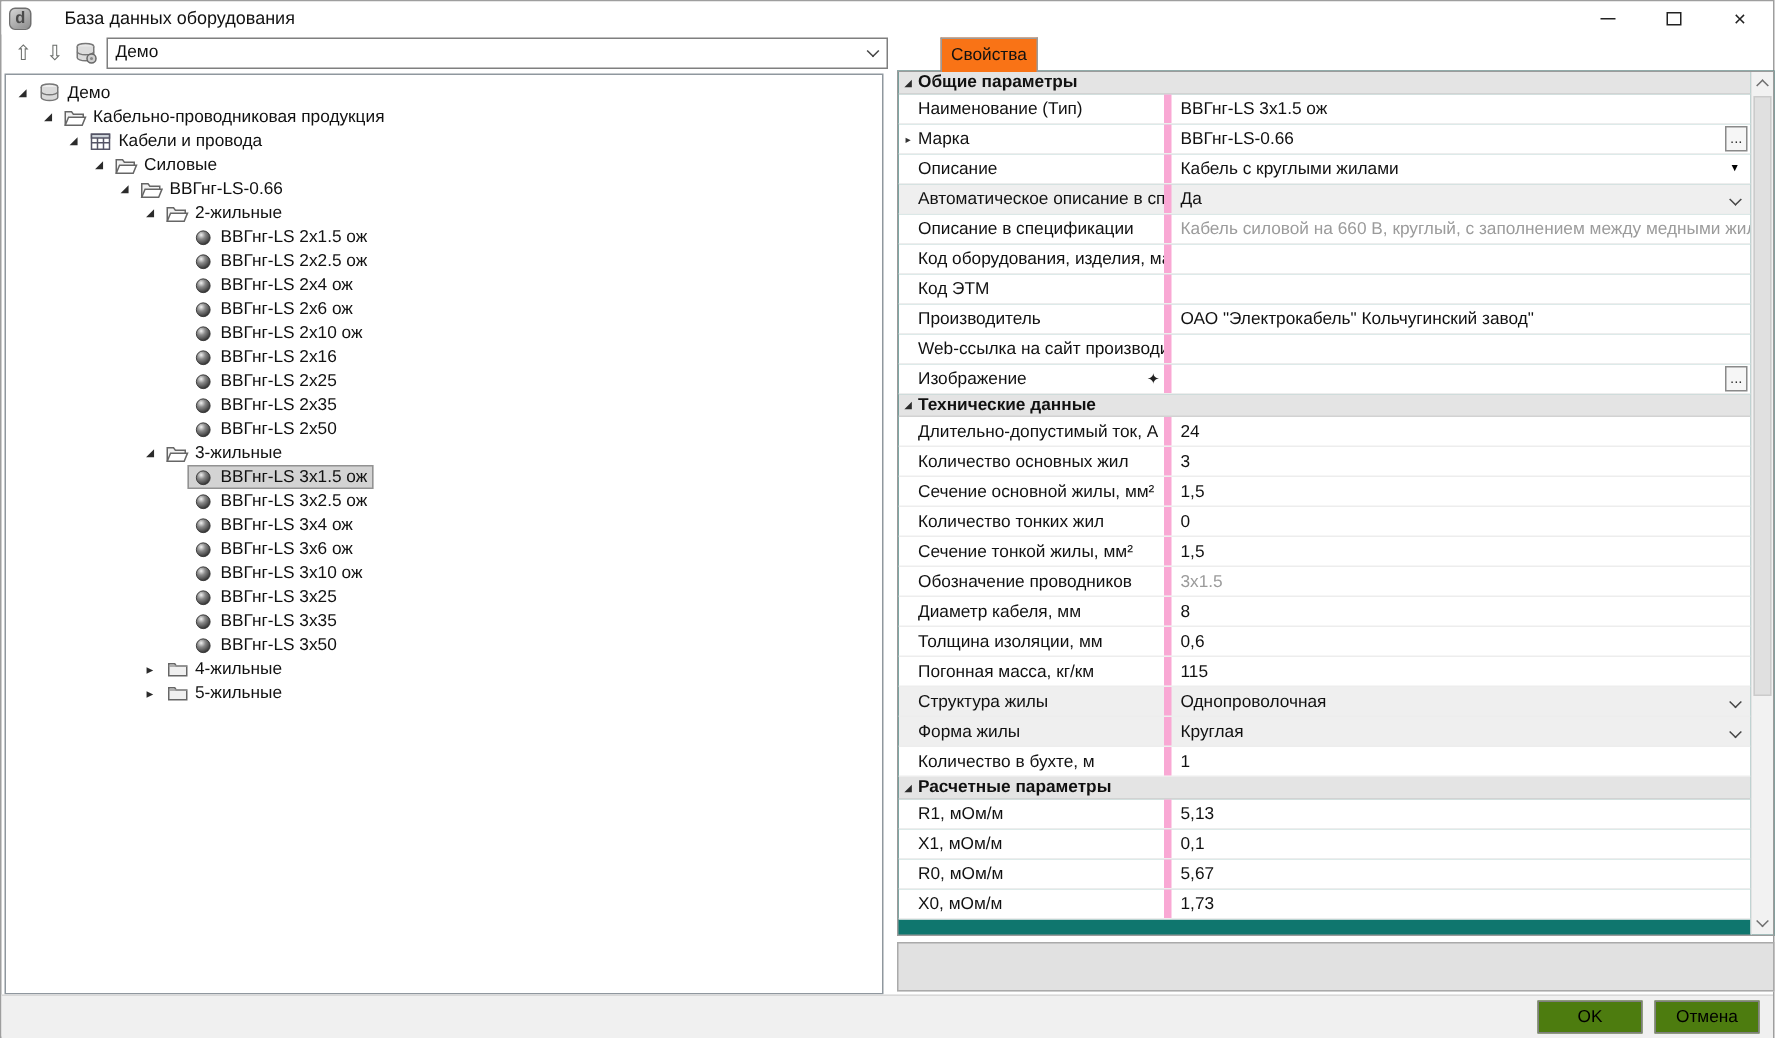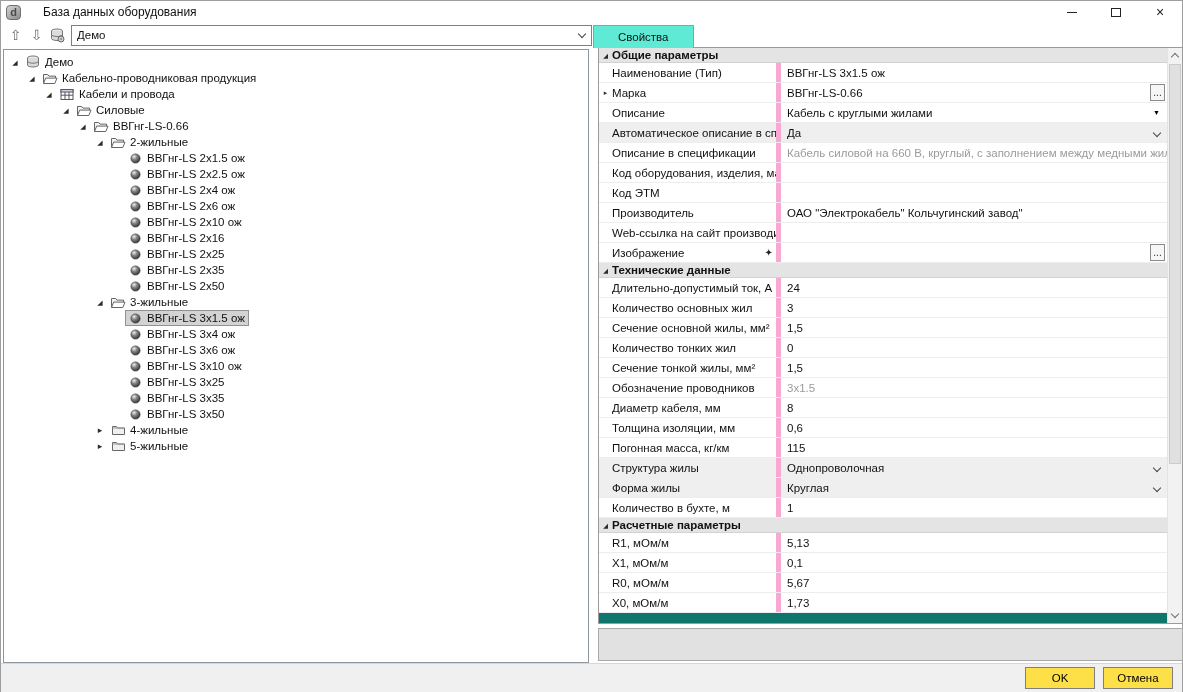--- a/index.html
+++ b/index.html
@@ -36,21 +36,21 @@
   .tree-row { height:16px; display:flex; align-items:center; }
   .expander { width:16px; flex:none; text-align:center; font-size:7px; color:#2b2b2b; line-height:1; }
   .expander.collapsed { font-size:9px; }
   .node { display:flex; align-items:center; gap:4px; padding:0 3px 0 1px; height:16px;
           border:1px solid transparent; }
   .node.selected { background:#d3d3d3; border-color:#929292; }
   .node .ticon { width:16px; height:14px; flex:none; display:flex; align-items:center; justify-content:center; }
   .tlabel { font-size:11.5px; white-space:nowrap; }
 
   
-  .tab { position:absolute; left:592px; top:24px; height:23px; padding:0 24px; background:#5eead4;
+  .tab { position:absolute; left:626px; top:24px; height:23px; padding:0 6px; background:#f97316;
          border:1px solid #9b9b9b; border-bottom:none; display:flex; align-items:center;
          font-size:11.5px; z-index:2; }
   .grid { position:absolute; left:597px; top:46px; width:585px; height:577px;
           border:1px solid #9b9b9b; background:#0f766e; display:flex; }
   .grid-rows { flex:1; overflow:hidden; }
   .group-header { height:15px; background:#e4e4e4; display:flex; align-items:center;
                   font-weight:bold; font-size:11.5px; border-bottom:1px solid #d2d2d2; }
   .group-header .gexp { width:13px; text-align:center; font-size:6px; color:#2b2b2b; }
   .prop-row { height:20px; display:flex; align-items:stretch; border-bottom:1px solid #ededed; background:#fff; }
   .prop-row.highlight { background:#efefef; }
@@ -80,21 +80,21 @@
   .sb-thumb { position:absolute; left:1px; right:1px; top:16px; height:400px;
               background:#e0e0e0; border:1px solid #cbcbcb; }
 
   .desc-panel { position:absolute; left:597px; top:627px; width:585px; height:33px;
                 background:#e1e1e1; border:1px solid #aaa; }
 
   
   .bottom-bar { position:absolute; left:0; top:662px; width:100%; height:29px; background:#f0f0f0;
                 border-top:1px solid #d8d8d8; display:flex; align-items:center;
                 justify-content:flex-end; gap:8px; padding-right:9px; }
-  .btn { width:70px; height:22px; background:#fde047; border:1px solid #7e7e7e;
+  .btn { width:70px; height:22px; background:#4d7c0f; border:1px solid #7e7e7e;
          font-size:11.5px; display:flex; align-items:center; justify-content:center;
          font-family:"Liberation Sans", sans-serif; }
 </style>
 </head>
 <body>
 
 <div class="window">
 
   <div class="titlebar">
     <span class="app-icon">d</span>
@@ -409,20 +409,38 @@
               <defs>
                 <radialGradient id="bg1" cx="35%" cy="30%" r="75%">
                   <stop offset="0%" stop-color="#f0f0f0"></stop>
                   <stop offset="40%" stop-color="#8a8a8a"></stop>
                   <stop offset="100%" stop-color="#2e2e2e"></stop>
                 </radialGradient>
               </defs>
               <circle cx="5.5" cy="5.5" r="4.6" fill="url(#bg1)" stroke="#333" stroke-width="0.6"></circle>
             </svg>
           </span>
+          <span class="tlabel">ВВГнг-LS 3x2.5 ож</span>
+        </span>
+      </div>
+      <div class="tree-row" style="padding-left: 105px;">
+        <span class="expander"></span>
+        <span class="node">
+          <span class="ticon">
+            <svg width="11" height="11" viewBox="0 0 11 11">
+              <defs>
+                <radialGradient id="bg1" cx="35%" cy="30%" r="75%">
+                  <stop offset="0%" stop-color="#f0f0f0"></stop>
+                  <stop offset="40%" stop-color="#8a8a8a"></stop>
+                  <stop offset="100%" stop-color="#2e2e2e"></stop>
+                </radialGradient>
+              </defs>
+              <circle cx="5.5" cy="5.5" r="4.6" fill="url(#bg1)" stroke="#333" stroke-width="0.6"></circle>
+            </svg>
+          </span>
           <span class="tlabel">ВВГнг-LS 3x4 ож</span>
         </span>
       </div>
       <div class="tree-row" style="padding-left: 105px;">
         <span class="expander"></span>
         <span class="node">
           <span class="ticon">
             <svg width="11" height="11" viewBox="0 0 11 11">
               <defs>
                 <radialGradient id="bg1" cx="35%" cy="30%" r="75%">

